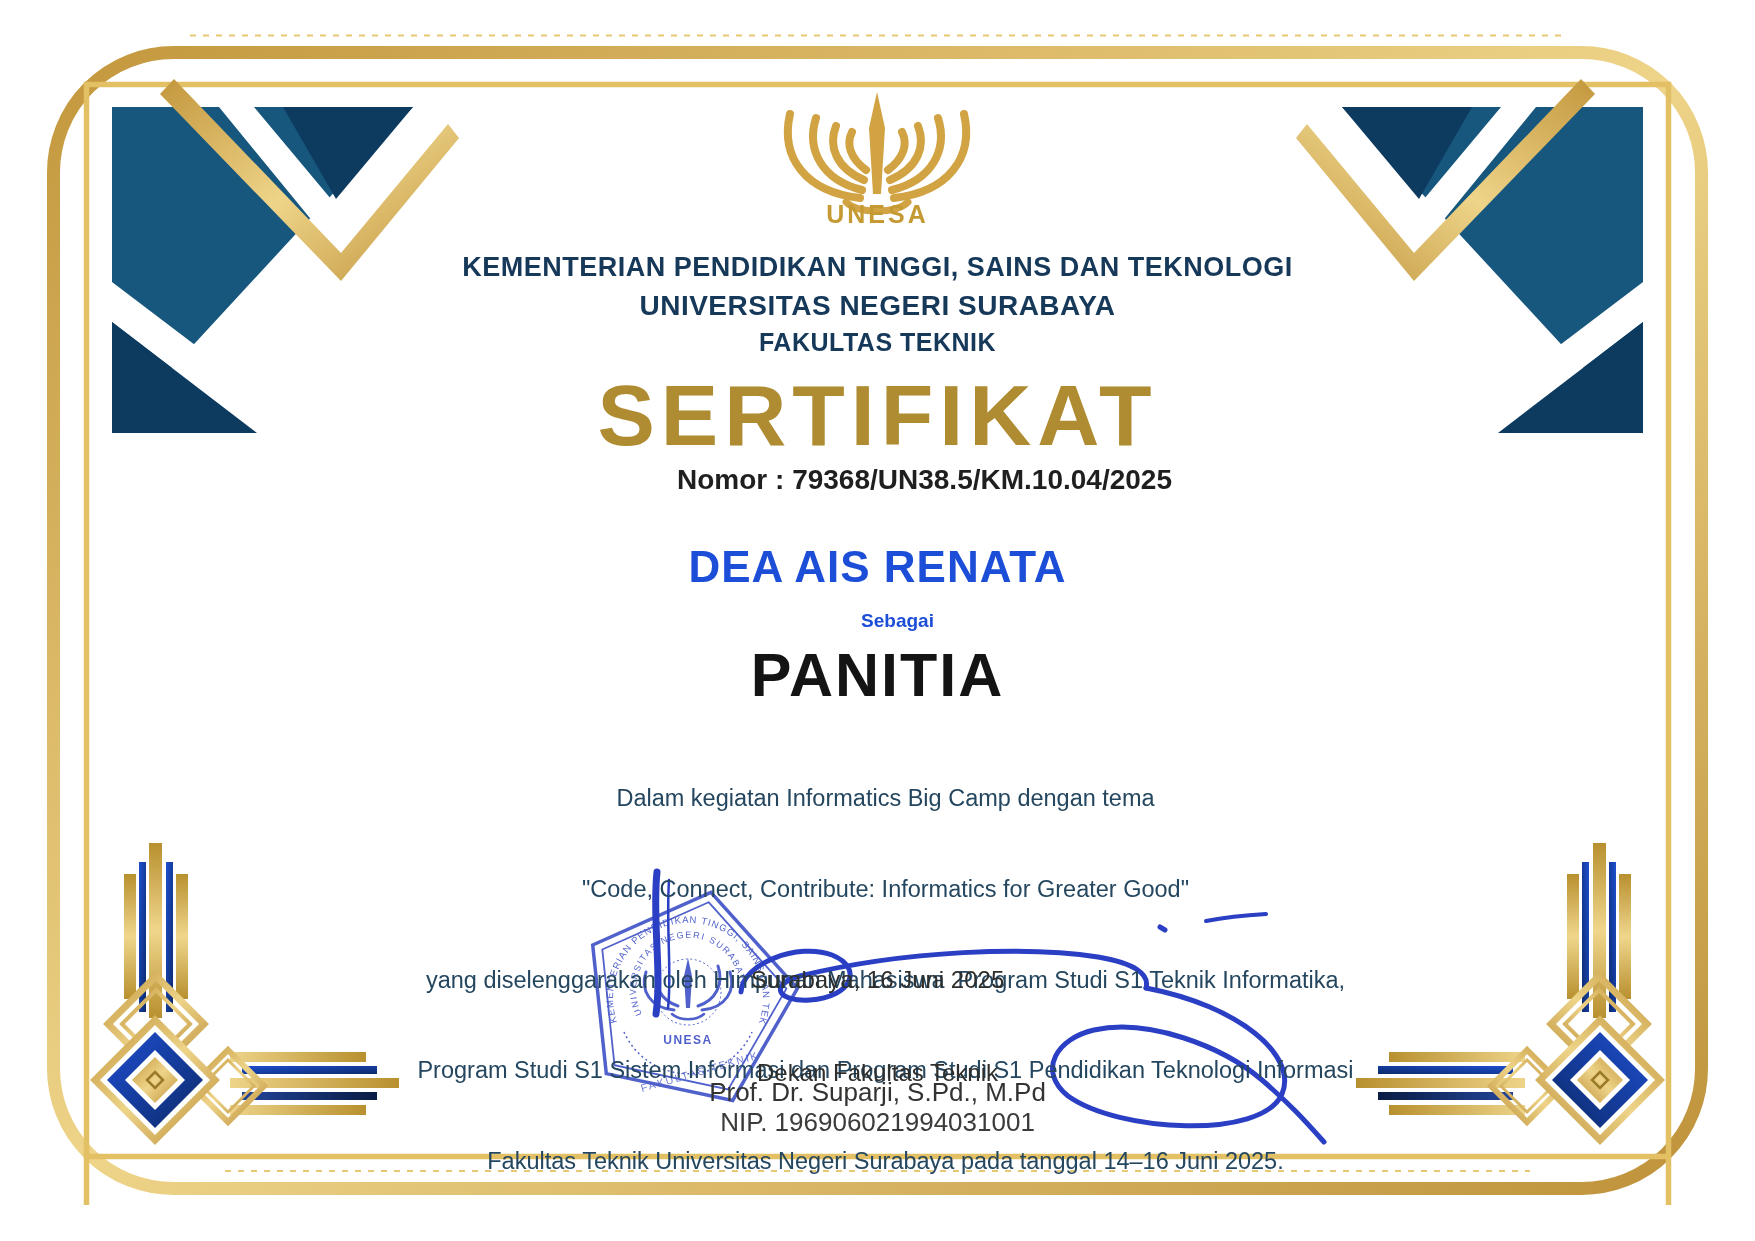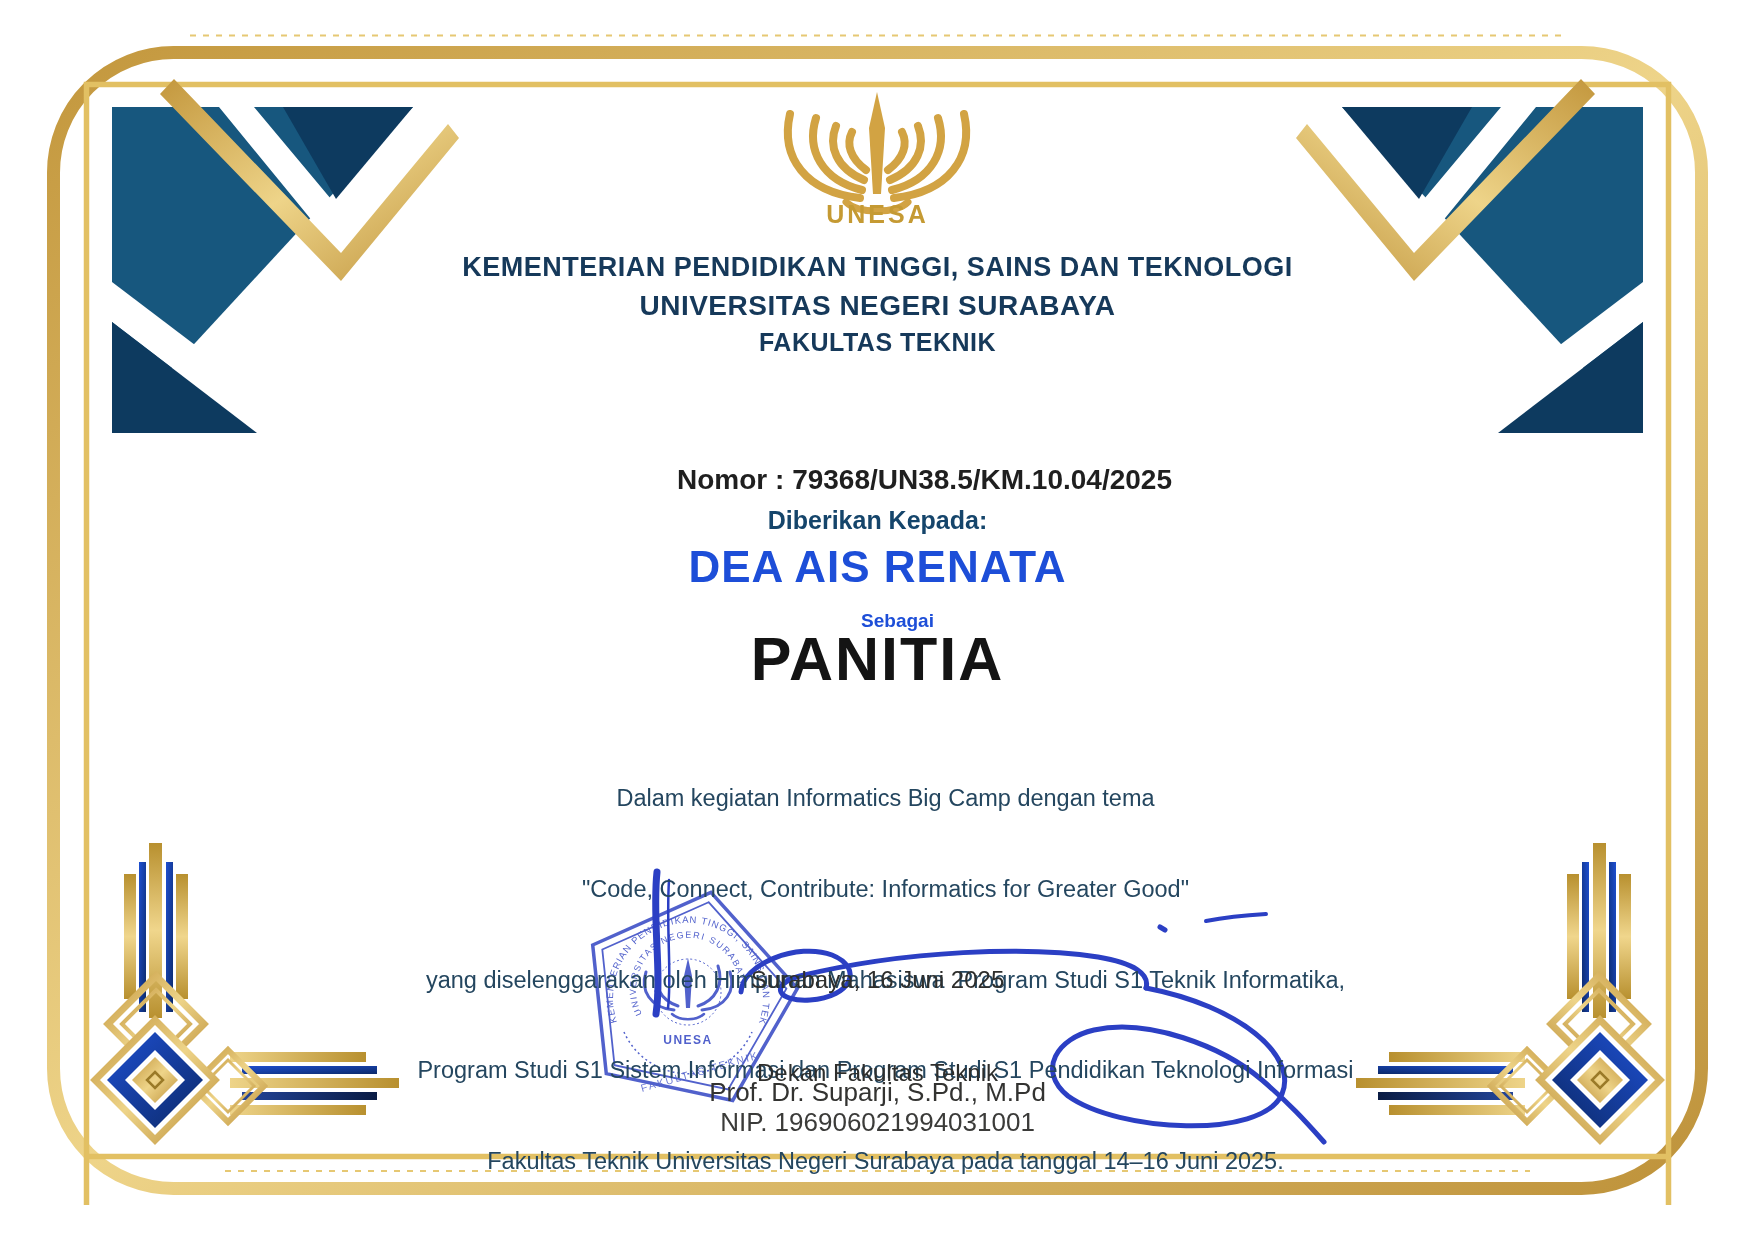--- a/index.html
+++ b/index.html
@@ -8,21 +8,21 @@
   svg.decor{position:absolute;left:0;top:0;}
   .txt{position:absolute;left:0;width:100%;text-align:center;white-space:pre;}
   .org1{top:252px;font-size:27px;font-weight:bold;color:#16395A;letter-spacing:.5px;}
   .org2{top:290px;font-size:28px;font-weight:bold;color:#16395A;letter-spacing:.5px;}
   .org3{top:328px;font-size:25px;font-weight:bold;color:#16395A;letter-spacing:.5px;}
   .title{top:366px;font-size:86px;font-weight:bold;color:#AF8C31;letter-spacing:6px;}
   .nomor{top:464px;font-size:28px;font-weight:bold;color:#1f1f1f;margin-left:47px;}
   .kepada{top:506px;font-size:25px;font-weight:bold;color:#15456B;}
   .name{top:542px;font-size:44px;font-weight:900;color:#1d4ed8;letter-spacing:1px;}
   .sebagai{top:610px;font-size:19px;font-weight:bold;color:#1d4ed8;margin-left:20px;}
-  .role{top:624px;font-size:61px;font-weight:900;color:#141414;letter-spacing:2px;}
+  .role{top:640px;font-size:61px;font-weight:900;color:#141414;letter-spacing:2px;}
   .desc{top:723px;font-size:23.5px;line-height:30.2px;color:#24465F;}
   .desc div{white-space:pre-wrap;margin-left:16px;}
   .closing{top:902px;font-size:24px;line-height:31px;color:#2e2e2c;}
   .prof{top:1077px;font-size:26px;color:#333331;}
   .nip{top:1107px;font-size:26px;color:#3b3b39;}
   .unesa-label{top:200px;font-size:25px;font-weight:bold;color:#C59A33;letter-spacing:3px;}
 </style>
 </head>
 <body>
 
@@ -155,22 +155,22 @@
     <path d="M 1146,988 C 1240,1006 1298,1056 1282,1094 C 1262,1140 1118,1132 1068,1096 C 1036,1070 1058,1038 1094,1030 C 1148,1018 1222,1046 1262,1080 C 1290,1104 1306,1122 1324,1142" stroke-width="5"></path>
     <path d="M 1160,927 l 5,3" stroke-width="5"></path>
     <path d="M 1206,921 C 1226,917 1248,915 1266,914" stroke-width="4"></path>
   </g>
 </svg>
 
 <div class="txt unesa-label">UNESA</div>
 <div class="txt org1">KEMENTERIAN PENDIDIKAN TINGGI, SAINS DAN TEKNOLOGI</div>
 <div class="txt org2">UNIVERSITAS NEGERI SURABAYA</div>
 <div class="txt org3">FAKULTAS TEKNIK</div>
+<div class="txt title">SERTIFIKAT</div>
 <div class="txt nomor">Nomor : 79368/UN38.5/KM.10.04/2025</div>
-<div class="txt kepada">Diberikan Kepada:</div>
 <div class="txt name">DEA AIS RENATA</div>
 <div class="txt sebagai">Sebagai</div>
 <div class="txt role">PANITIA</div>
 
 <div class="txt desc">
   <div>Dalam kegiatan Informatics Big Camp dengan tema</div>
   <div>"Code, Connect, Contribute: Informatics for Greater Good"</div>
   <div>yang diselenggarakan oleh Himpunan Mahasiswa  Program Studi S1 Teknik Informatika,</div>
   <div>Program Studi S1 Sistem Informasi dan Program Studi S1 Pendidikan Teknologi Informasi</div>
   <div>Fakultas Teknik Universitas Negeri Surabaya pada tanggal 14–16 Juni 2025.</div>

